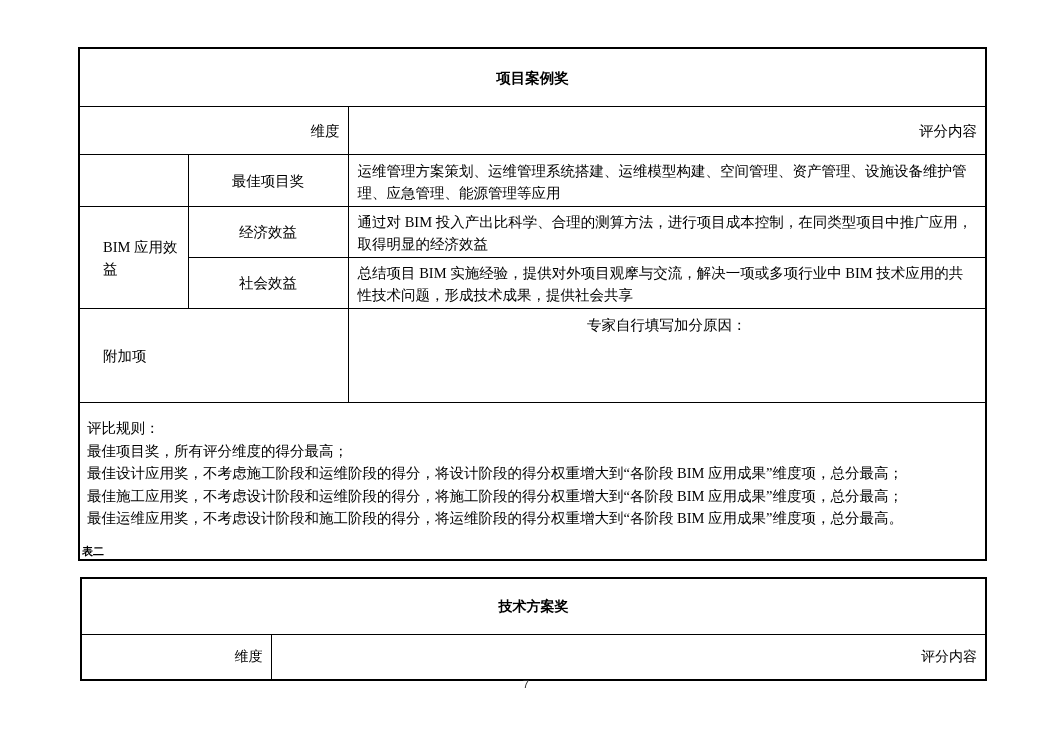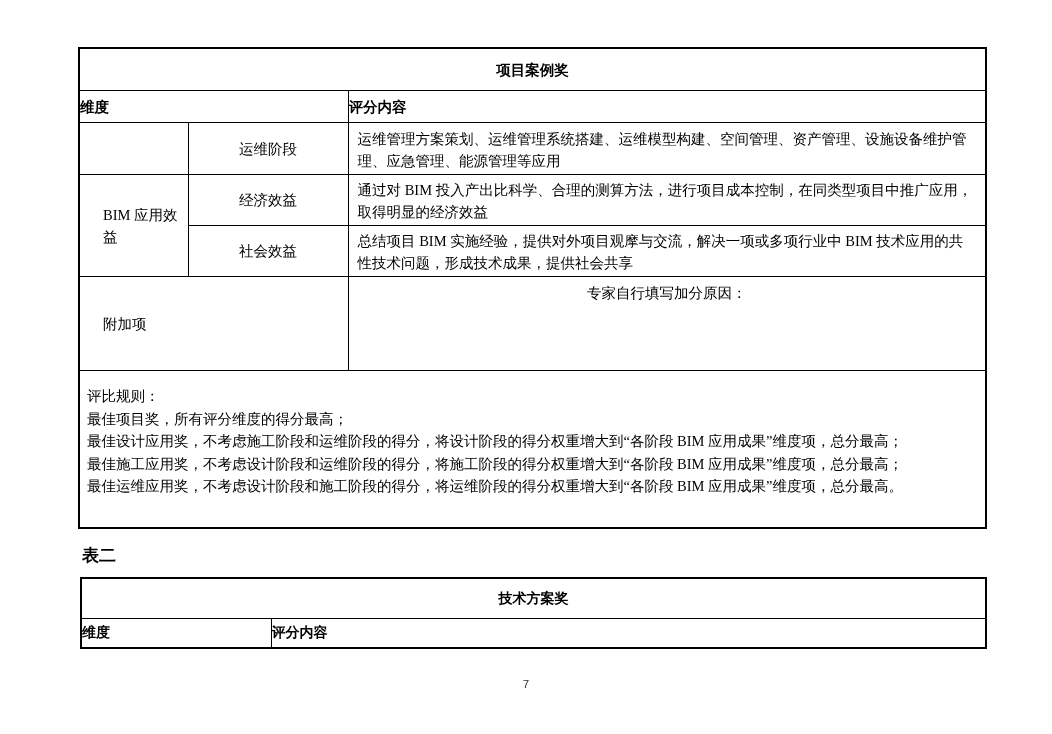--- a/index.html
+++ b/index.html
@@ -5,39 +5,39 @@
   html, body { margin:0; padding:0; background:#ffffff; }
   .page {
     position:relative;
     width:1052px; height:734px;
     background:#ffffff;
     color:#000;
     font-family:"Liberation Serif","DejaVu Serif",serif;
     overflow:hidden;
   }
   table { border-collapse:collapse; table-layout:fixed; }
-  td { border:1px solid #000; padding:0; overflow:hidden; }
+  td { border:1px solid #000; padding:8px; overflow:hidden; }
 
   
   .t1 { position:absolute; left:78px; top:47px; width:907px; border:2px solid #000; }
   .t1 td { font-size:14.5px; line-height:22px; }
   .row-title   td { height:41px; }
   .row-header  td { height:31px; }
   .row-r1 td { height:45px; }
   .row-r2 td { height:43px; }
   .row-r3 td { height:43px; }
   .row-r4 td { height:86px; }
   .row-rules td { height:140px; }
 
   .cell-title {
     font-weight:bold; font-size:16.5px;
     text-align:center; vertical-align:middle;
   }
   .cell-hdr {
-    font-weight:bold; text-align:left; vertical-align:middle;margin-top:44px;
+    font-weight:normal; text-align:right; vertical-align:middle;margin-top:44px;
   }
   .cell-group {
     text-align:left; vertical-align:middle; padding:2px 4px 2px 23px;
   }
   .cell-sub {
     text-align:center; vertical-align:middle; padding:2px 4px;
   }
   .cell-content {
     text-align:left; vertical-align:middle; padding:4px 9px 2px 9px;
   }
@@ -45,21 +45,21 @@
     text-align:center; vertical-align:top; padding:5px 9px 2px 9px;
   }
   .cell-rules {
     text-align:left; vertical-align:top; padding:14px 7px 2px 7px;
   }
   .cell-rules .rule-line { line-height:22.5px; white-space:nowrap; }
 
   
   .t2-label {
     position:absolute; left:82px; top:544px;
-    font-weight:bold; font-size:17px;
+    font-weight:bold; font-size:11px;
   }
   .t2 { position:absolute; left:80px; top:577px; width:905px; border:2px solid #000; }
   .t2 td { font-size:14px; }
   .t2 .row-title  td { height:39px; }
   .t2 .row-header td { height:28px; }
 
   
   .page-number {
     position:absolute; left:0; top:678px; width:1052px;
     text-align:center;
@@ -81,21 +81,21 @@
     <tbody>
         <tr class="row-title">
       <td colspan="3" class="cell-title">项目案例奖</td>
     </tr>
     <tr class="row-header">
       <td colspan="2" class="cell-hdr">维度</td>
       <td class="cell-hdr">评分内容</td>
     </tr>
     <tr class="row-r1">
       <td class="cell-group"></td>
-      <td class="cell-sub">运维阶段</td>
+      <td class="cell-sub">最佳项目奖</td>
       <td class="cell-content">运维管理方案策划、运维管理系统搭建、运维模型构建、空间管理、资产管理、设施设备维护管理、应急管理、能源管理等应用</td>
     </tr>
     <tr class="row-r2">
       <td rowspan="2" class="cell-group">BIM 应用效益</td>
       <td class="cell-sub">经济效益</td>
       <td class="cell-content">通过对 BIM 投入产出比科学、合理的测算方法，进行项目成本控制，在同类型项目中推广应用，取得明显的经济效益</td>
     </tr>
     <tr class="row-r3">
       <td class="cell-sub">社会效益</td>
       <td class="cell-content">总结项目 BIM 实施经验，提供对外项目观摩与交流，解决一项或多项行业中 BIM 技术应用的共性技术问题，形成技术成果，提供社会共享</td>

